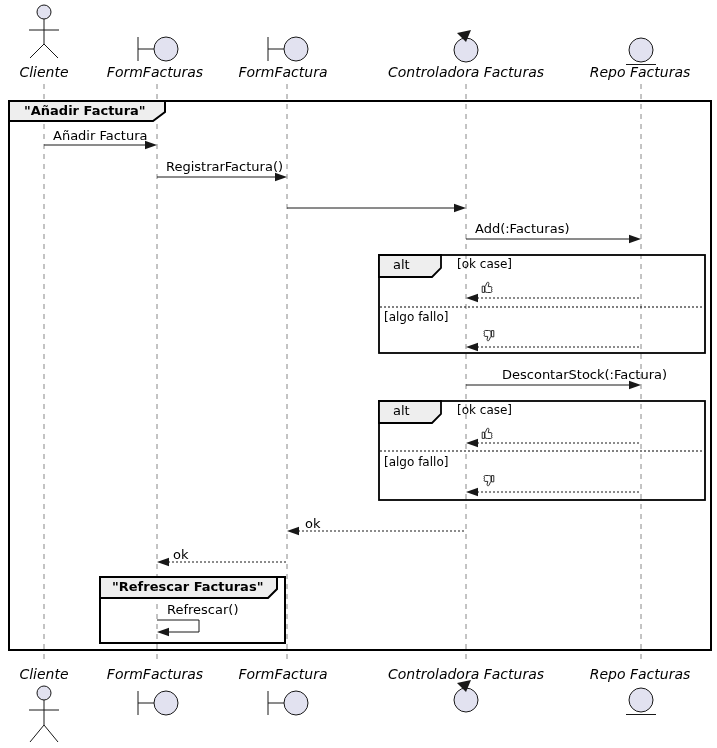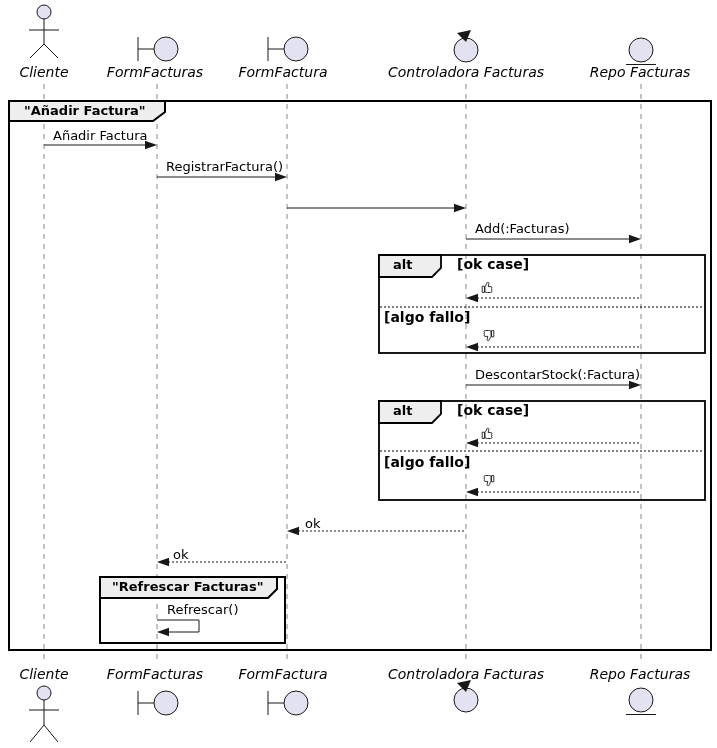--- a/index.html
+++ b/index.html
@@ -3,22 +3,22 @@
 <meta charset="utf-8">
 <style>
   html,body{margin:0;padding:0;background:#fff;}
   #canvas{position:relative;width:717px;height:748px;background:#fff;overflow:hidden;
           font-family:"DejaVu Sans",sans-serif;}
   #art{position:absolute;left:0;top:0;}
   .lbl{position:absolute;font:13px "DejaVu Sans",sans-serif;color:#000;
        white-space:nowrap;line-height:15px;}
   .plabel{font-size:14px;line-height:17px;}
   .ctr{transform:translateX(-50%);font-style:italic;}
-  .bold{font-weight:bold;}
-  .guard{font-size:14px;font-weight:bold;line-height:13px;}
+  .bold{font-weight:normal;}
+  .guard{font-size:12px;font-weight:normal;line-height:13px;}
   .ftitle{font-size:13px;font-weight:bold;line-height:16px;}
   
   .ll{stroke:#888;stroke-width:1;stroke-dasharray:5,5;fill:none;}
   .wire{stroke:#181818;stroke-width:1;fill:none;}
   .dash{stroke-dasharray:2,2;}
   .ah{fill:#181818;stroke:none;}
   .shape{fill:#E2E2F0;stroke:#181818;stroke-width:1;}
   .frame{fill:none;stroke:#000;stroke-width:2;}
   .altbox{fill:none;stroke:#000;stroke-width:1.8;}
   .tab{fill:#EEEEEE;stroke:#000;stroke-width:1.8;}
@@ -195,21 +195,21 @@
   <div class="lbl plabel ctr" style="left:283px;top:64px">FormFactura</div>
   <div class="lbl plabel ctr" style="left:466px;top:64px">Controladora Facturas</div>
   <div class="lbl plabel ctr" style="left:640px;top:64px">Repo Facturas</div>
 
   <div class="lbl ftitle" style="left:24px;top:103px">"Añadir Factura"</div>
   <div class="lbl ftitle" style="left:112px;top:579px">"Refrescar Facturas"</div>
 
   <div class="lbl" style="left:53px;top:128px">Añadir Factura</div>
   <div class="lbl" style="left:166px;top:159px">RegistrarFactura()</div>
   <div class="lbl" style="left:475px;top:221px">Add(:Facturas)</div>
-  <div class="lbl" style="left:475px;top:367px">DescontarStock(:Factura)</div>
+  <div class="lbl" style="left:502px;top:367px">DescontarStock(:Factura)</div>
   <div class="lbl" style="left:305px;top:516px">ok</div>
   <div class="lbl" style="left:173px;top:547px">ok</div>
   <div class="lbl" style="left:167px;top:602px">Refrescar()</div>
 
   <div class="lbl bold" style="left:393px;top:257px">alt</div>
   <div class="lbl guard" style="left:457px;top:258px">[ok case]</div>
   <div class="lbl guard" style="left:384px;top:311px">[algo fallo]</div>
   <div class="lbl bold" style="left:393px;top:403px">alt</div>
   <div class="lbl guard" style="left:457px;top:404px">[ok case]</div>
   <div class="lbl guard" style="left:384px;top:456px">[algo fallo]</div>

